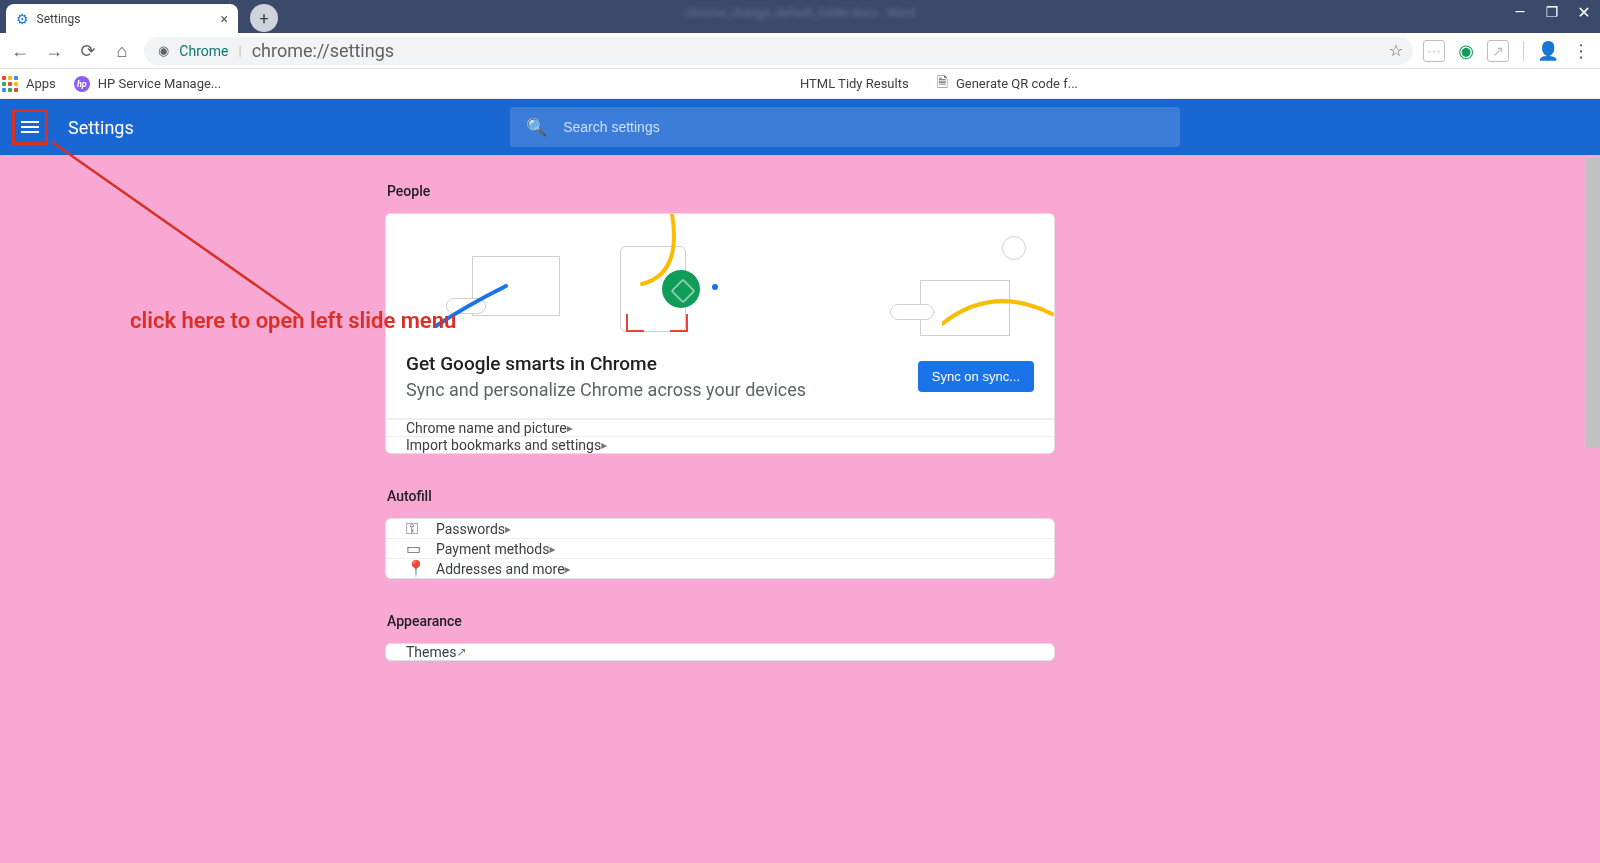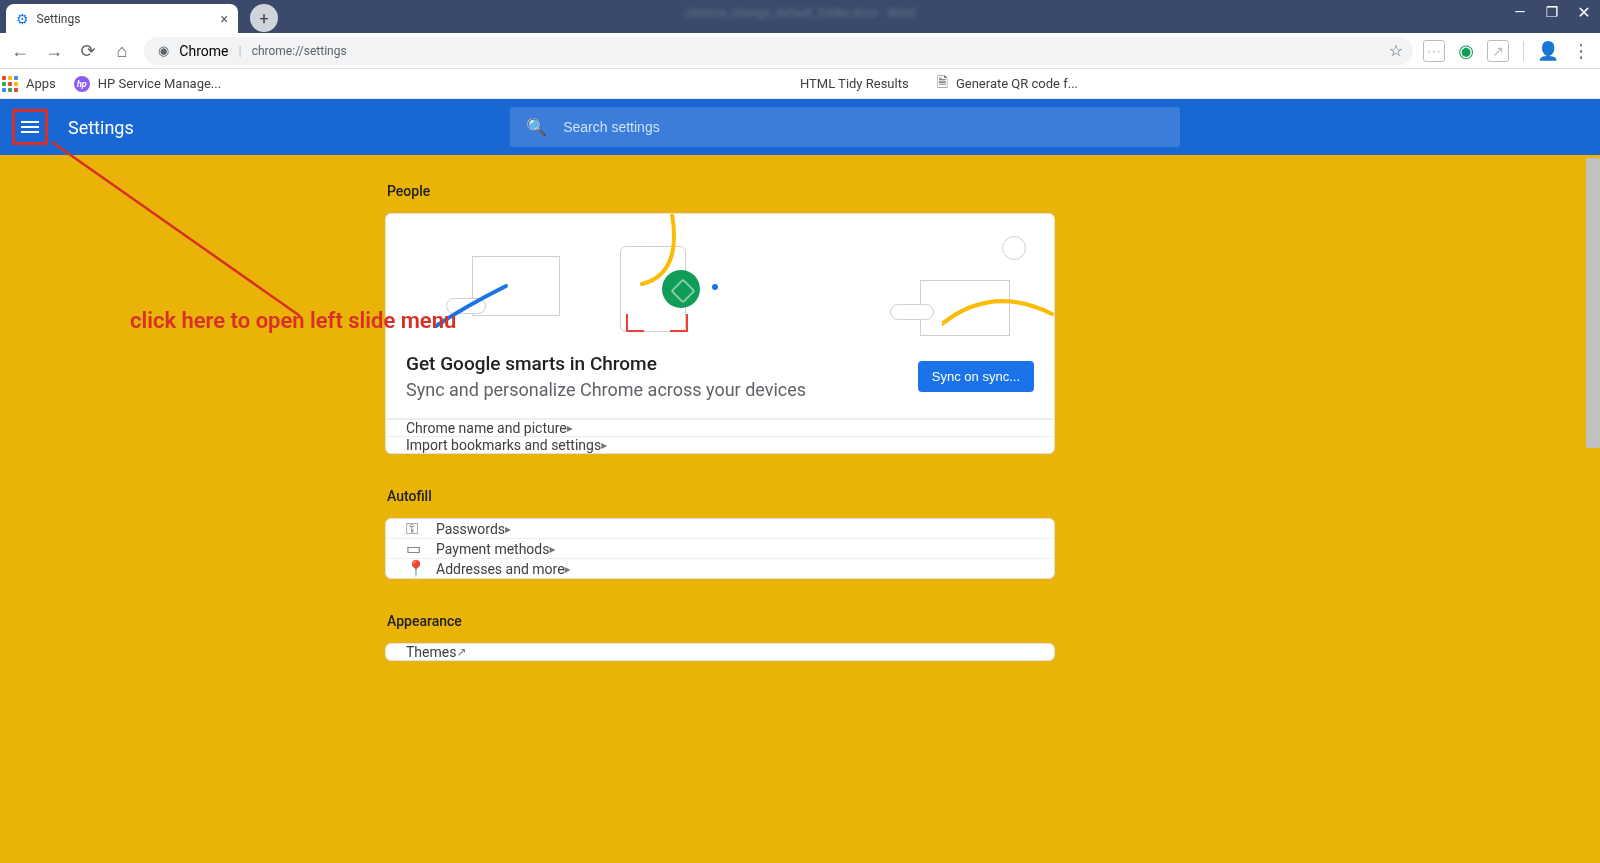--- a/index.html
+++ b/index.html
@@ -62,23 +62,23 @@
     display: flex; align-items: center;
     padding: 0 8px; gap: 10px;
   }
   .nav-icon { width:24px; height:24px; display:flex;align-items:center;justify-content:center; color:#5f6368; font-size:18px; }
   .omnibox {
     flex: 1;
     background: #f1f3f4; border-radius: 16px;
     height: 28px; display:flex; align-items:center;
     padding: 0 14px; gap: 10px; color:#5f6368;
   }
-  .omni-origin { color:#000000; font-size:14px; }
+  .omni-origin { color:#0f766e; font-size:14px; }
   .omni-sep { color:#c0c0c0; }
-  .omni-url { color:#5f6368; font-size:12px; }
+  .omni-url { color:#5f6368; font-size:18px; }
   .star { position: relative; right: 0; color:#5f6368; font-size:16px; margin-left:-34px; margin-right:10px;}
   .ext-icon { width:22px; height:22px; display:flex;align-items:center;justify-content:center; font-size:14px;}
   .ext-sq { border:1px solid #bdbdbd; border-radius:3px; color:#bdbdbd;}
   .ext-green { color:#0f9d58; font-size:18px;}
   .ext-person { color:#5f6368; font-size:18px;}
   .vert-sep { width:1px; height:20px; background:#d0d0d0; margin:0 4px;}
   .dots3 { color:#5f6368; font-size:18px; }
 
   
   .bookbar {
@@ -122,21 +122,21 @@
   }
   .search-settings input {
     background:transparent; border:none; outline:none;
     color:#e3edfb; font-size:14px; flex:1;
   }
   .search-settings input::placeholder { color:#cfe0fb; }
 
   
   .content-area {
     position:absolute; top:155px; bottom:0; left:0; right:0;
-    background:#eab308;
+    background:#f9a8d4;
     overflow:auto;
   }
   .content-inner {
     width: 670px;
     margin: 28px auto 0 auto;
     padding-left: 0;
     position:relative;
     left: -80px;
   }
   .section-title { font-size:14px; font-weight:500; color:#202124; margin: 12px 0 14px 2px; }

